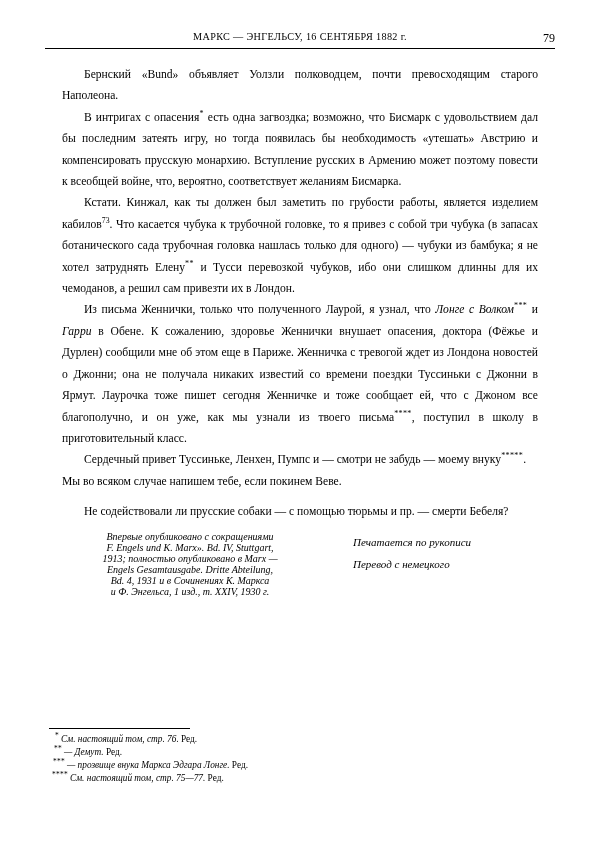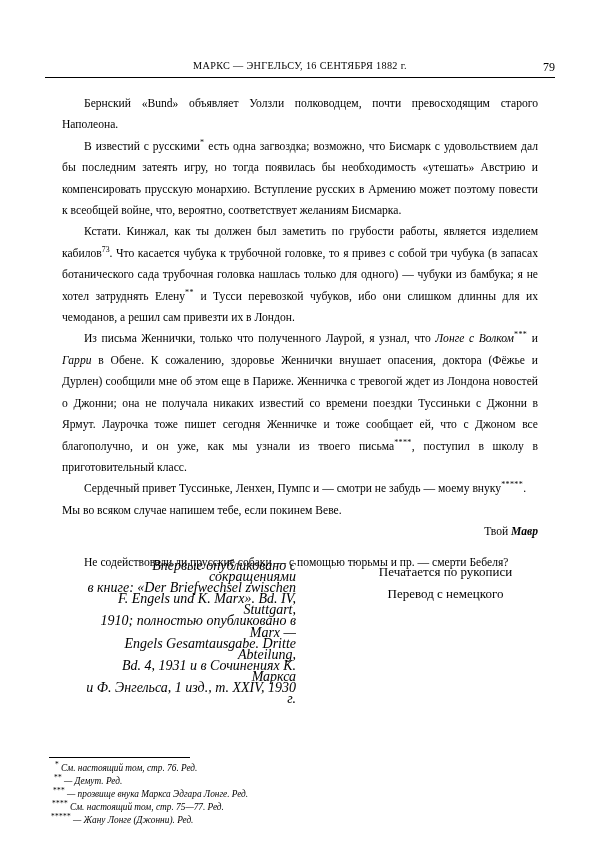--- a/index.html
+++ b/index.html
@@ -15,21 +15,20 @@
     font-family: "Liberation Serif", "DejaVu Serif", serif;
     color: #000000;
     overflow: hidden;
   }
 
   .page {
     position: absolute;
     inset: 0;
     width: 600px;
     height: 700px;
-    margin-top: 29px;
   }
 
   
   .runhead {
     position: absolute;
     left: 45px;
     top: 31px;
     width: 510px;
     height: 18px;
   }
@@ -110,30 +109,30 @@
     left: 62px;
     top: 531px;
     width: 476px;
     display: flex;
     justify-content: space-between;
     align-items: flex-start;
   }
   .pubnote-left {
     width: 212px;
     margin-left: 22px;
-    font-size: 14px;
+    font-size: 10px;
     line-height: 11.1px;
     font-style: italic;
-    text-align: right;
+    text-align: center;
   }
   .pubnote-right {
     width: 185px;
-    font-size: 13px;
+    font-size: 11px;
     line-height: 11.1px;
-    text-align: center;
+    font-style: italic;
     padding-top: 6px;
   }
   .pubnote-right .pn-r2 { margin-top: 11px; }
 
   
   .fn-rule {
     position: absolute;
     left: 49px;
     top: 728px;
     width: 141px;
@@ -160,72 +159,69 @@
     line-height: 0;
     letter-spacing: 0.3px;
     margin-left: 6px;
   }
   .fn .mk.m1 { margin-left: 6px; }
   .fn .mk.m2 { margin-left: 5px; }
   .fn .mk.m3 { margin-left: 4px; }
   .fn .mk.m4 { margin-left: 3px; }
   .fn .mk.m5 { margin-left: 2px; }
   .fn .fntext { margin-left: 2px; font-style: italic; }
-  .fn .red { font-style: italic; }
+  .fn .red { }
 </style>
 </head>
 <body>
 
 <div class="page">
 
   <div class="runhead">
     <div class="runhead-title">МАРКС — ЭНГЕЛЬСУ, 16 СЕНТЯБРЯ 1882 г.</div>
     <div class="runhead-folio">79</div>
   </div>
   <div class="runhead-rule"></div>
 
   <div class="body-block">
 
     <p class="para"><span>Бернский «Bund» объявляет Уолзли полководцем, почти превосходящим старого Наполеона.</span></p>
 
-    <p class="para"><span>В известий с русскими</span><sup class="ast">*</sup><span> есть одна загвоздка; возможно, что Бисмарк с удовольствием дал бы последним затеять игру, но тогда появилась бы необходимость «утешать» Австрию и компенсировать прусскую монархию. Вступление русских в Армению может поэтому повести к всеобщей войне, что, вероятно, соответствует желаниям Бисмарка.</span></p>
+    <p class="para"><span>В интригах с опасения</span><sup class="ast">*</sup><span> есть одна загвоздка; возможно, что Бисмарк с удовольствием дал бы последним затеять игру, но тогда появилась бы необходимость «утешать» Австрию и компенсировать прусскую монархию. Вступление русских в Армению может поэтому повести к всеобщей войне, что, вероятно, соответствует желаниям Бисмарка.</span></p>
 
     <p class="para"><span>Кстати. Кинжал, как ты должен был заметить по грубости работы, является изделием кабилов</span><sup class="num">73</sup><span>. Что касается чубука к трубочной головке, то я привез с собой три чубука (в запасах ботанического сада трубочная головка нашлась только для одного) — чубуки из бамбука; я не хотел затруднять Елену</span><sup class="ast">**</sup><span> и Тусси перевозкой чубуков, ибо они слишком длинны для их чемоданов, а решил сам привезти их в Лондон.</span></p>
 
     <p class="para"><span>Из письма Женнички, только что полученного Лаурой, я узнал, что </span><i class="it">Лонге с Волком</i><sup class="ast">***</sup><span> и </span><i class="it">Гарри</i><span> в Обене. К сожалению, здоровье Женнички внушает опасения, доктора (Фёжье и Дурлен) сообщили мне об этом еще в Париже. Женничка с тревогой ждет из Лондона новостей о Джонни; она не получала никаких известий со времени поездки Туссиньки с Джонни в Ярмут. Лаурочка тоже пишет сегодня Женничке и тоже сообщает ей, что с Джоном все благополучно, и он уже, как мы узнали из твоего письма</span><sup class="ast">****</sup><span>, поступил в школу в приготовительный класс.</span></p>
 
     <p class="para"><span>Сердечный привет Туссиньке, Ленхен, Пумпс и — смотри не забудь — моему внуку</span><sup class="ast">*****</sup><span>.</span></p>
 
     <p class="para cont"><span>Мы во всяком случае напишем тебе, если покинем Веве.</span></p>
 
-    <p class="sig"><span>Твой </span><span class="bi">Мавр</span></p>
 
     <div class="gap-small"></div>
 
     <p class="para"><span>Не содействовали ли прусские собаки — с помощью тюрьмы и пр. — смерти Бебеля?</span></p>
   </div>
 
   <div class="pubnote">
     <div class="pubnote-left">
       <div>Впервые опубликовано с сокращениями</div>
-      <div>в книге: «Der Briefwechsel zwischen</div>
       <div>F. Engels und K. Marx». Bd. IV, Stuttgart,</div>
-      <div>1910; полностью опубликовано в Marx —</div>
+      <div>1913; полностью опубликовано в Marx —</div>
       <div>Engels Gesamtausgabe. Dritte Abteilung,</div>
       <div>Bd. 4, 1931 и в Сочинениях К. Маркса</div>
       <div>и Ф. Энгельса, 1 изд., т. XXIV, 1930 г.</div>
     </div>
     <div class="pubnote-right">
       <div class="pn-r1">Печатается по рукописи</div>
       <div class="pn-r2">Перевод с немецкого</div>
     </div>
   </div>
 
   <div class="fn-rule"></div>
   <div class="footnotes">
     <p class="fn"><span class="mk m1">*</span><span class="fntext">См. настоящий том, стр. 76. </span><span class="red">Ред.</span></p>
     <p class="fn"><span class="mk m2">**</span><span class="fntext">— Демут. </span><span class="red">Ред.</span></p>
     <p class="fn"><span class="mk m3">***</span><span class="fntext">— прозвище внука Маркса Эдгара Лонге. </span><span class="red">Ред.</span></p>
     <p class="fn"><span class="mk m4">****</span><span class="fntext">См. настоящий том, стр. 75—77. </span><span class="red">Ред.</span></p>
-    <p class="fn"><span class="mk m5">*****</span><span class="fntext">— Жану Лонге (Джонни). </span><span class="red">Ред.</span></p>
   </div>
 
 </div>
 
 </body></html>

